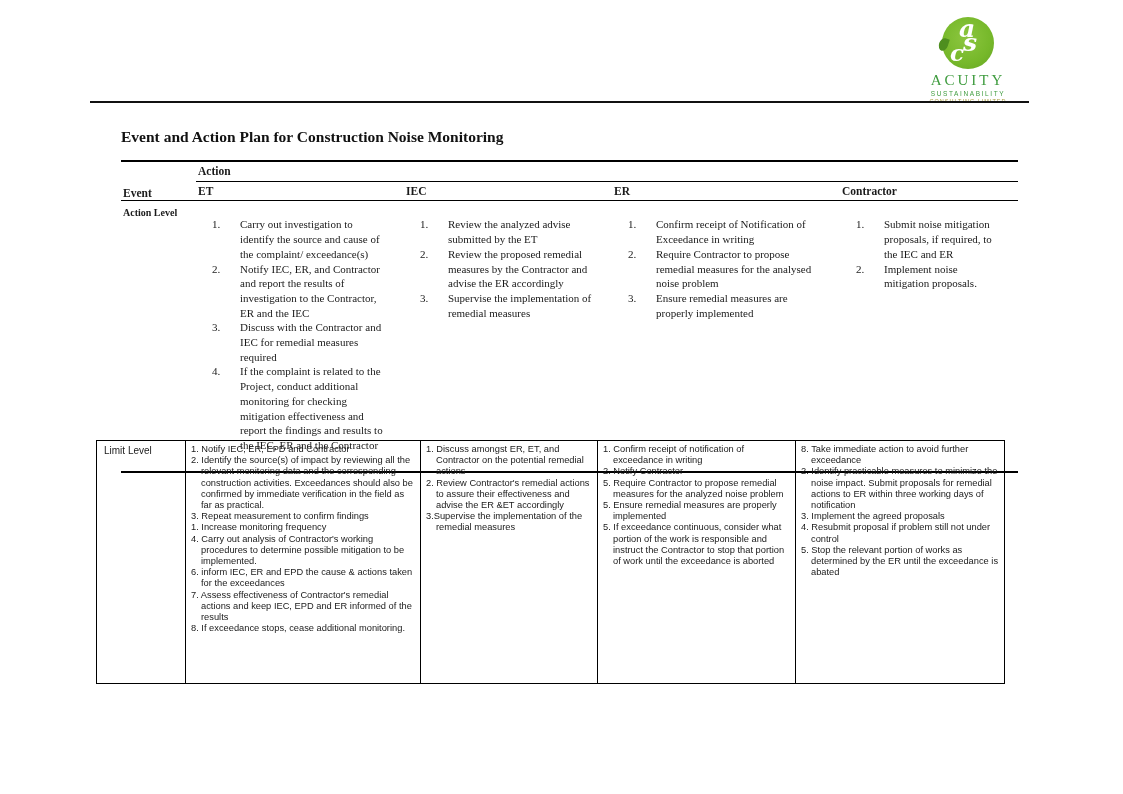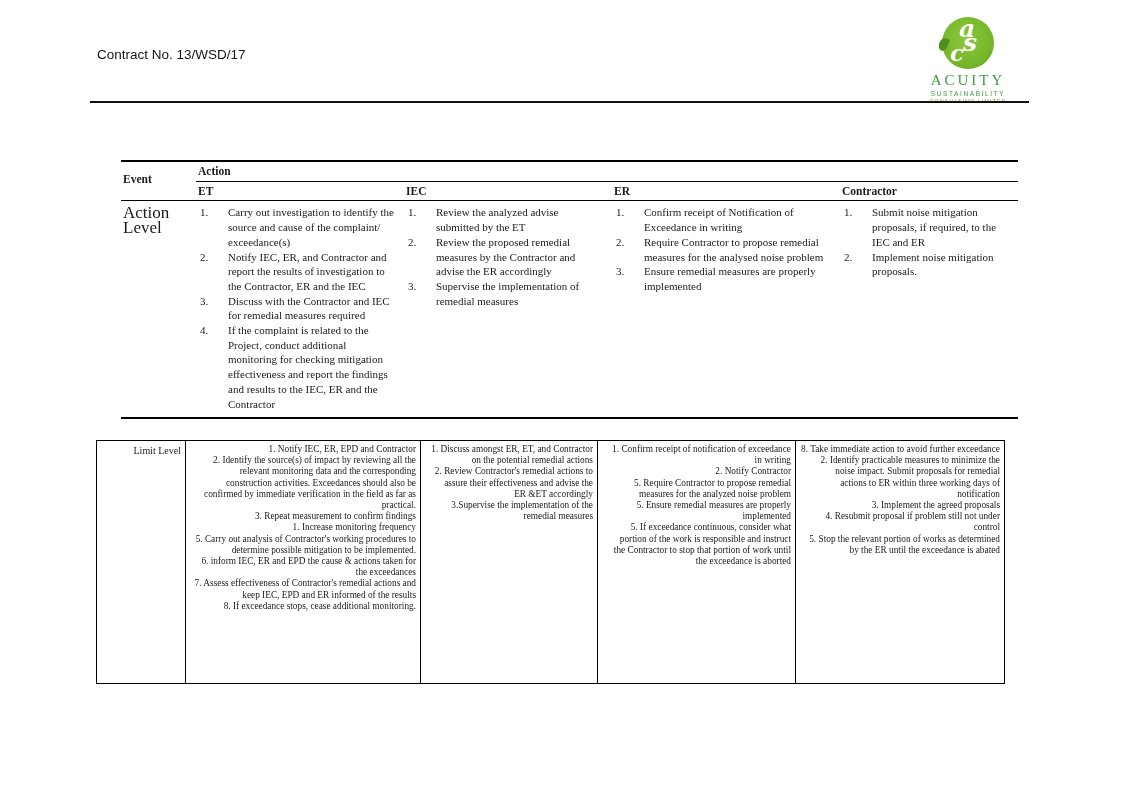--- a/index.html
+++ b/index.html
@@ -32,57 +32,57 @@
   
   .doc-title { position:absolute; left:121px; top:128px; font-family:"Liberation Serif", serif; font-weight:bold; font-size:15.5px; color:#111; }
 
   
   .t1 { position:absolute; left:121px; top:160px; width:897px; border-collapse:collapse; table-layout:fixed;
         font-family:"Liberation Serif", serif; font-size:11px; line-height:14.7px; color:#1a1a1a; }
   .t1 { border-top:2.2px solid #000; border-bottom:2.2px solid #000; }
   .t1 th { text-align:left; font-size:11.5px; font-weight:bold; vertical-align:top; padding:2px 4px 2px 2px; }
   .t1 th.h-action { border-bottom:1.4px solid #000;margin-top:7px; }
   .t1 tr.subhead th { border-bottom:1.4px solid #000;margin-left:24px; }
-  .t1 th.h-event { border-bottom:1.4px solid #000; vertical-align:bottom; padding-bottom:14px; }
+  .t1 th.h-event { border-bottom:1.4px solid #000; vertical-align:bottom; padding-bottom:0; }
   .t1 td { vertical-align:top; padding:4px 8px 6px 2px; }
-  .t1 td.row-label { font-size:17px; padding-top:5px; }
-  .t1 ol { margin:0; padding:0; list-style:none; counter-reset:n; }
+  .t1 td.row-label { font-size:10px; padding-top:5px;font-weight:bold; }
+  .t1 ol { margin:12px; padding:0; list-style:none; counter-reset:n; }
   .t1 ol li { counter-increment:n; position:relative; padding-left:30px; }
   .t1 ol li::before { content:counter(n) "."; position:absolute; left:2px; }
 
   
   .t2 { position:absolute; left:96px; top:440px; width:908px; border-collapse:collapse; table-layout:fixed;
-        font-family:Liberation Serif, serif; font-size:9.3px; line-height:11.2px; color:#1a1a1a;text-align:right; }
+        font-family:Liberation Sans, sans-serif; font-size:9.3px; line-height:11.2px; color:#1a1a1a; }
   .t2 td { border:1px solid #000; vertical-align:top; padding:3px 4px 6px 5px; height:232px; }
   .t2 td.row-label { font-size:10px; padding-left:7px; padding-top:4px; }
   .t2 .item { padding-left:10px; text-indent:-10px; }
 </style>
 </head>
 <body>
 
 <div class="page">
 
   <div class="header-text">
-    <div>Contract No. 13/WSD/17</div>
   </div>
 
   <div class="logo">
     <div class="logo-circle">
       <span class="logo-leaf"></span>
       <span class="g g-a">a</span>
       <span class="g g-s">s</span>
       <span class="g g-c">c</span>
     </div>
     <div class="logo-name">ACUITY</div>
     <div class="logo-tag1">SUSTAINABILITY</div>
     <div class="logo-tag2">CONSULTING LIMITED</div>
   </div>
 
   <div class="header-rule"></div>
 
+  <div class="doc-title">Event and Action Plan for Construction Noise Monitoring</div>
 
   <table class="t1">
     <colgroup>
       <col style="width:75px">
         <col style="width:208px">
         <col style="width:208px">
         <col style="width:228px">
         <col style="width:178px">
     </colgroup>
     <tbody>
@@ -140,21 +140,21 @@
     </colgroup>
     <tbody>
         <tr>
       <td class="row-label">Limit Level</td>
       <td>
             <div>
               <div class="item">1. Notify IEC, ER, EPD and Contractor</div>
               <div class="item">2. Identify the source(s) of impact by reviewing all the relevant monitoring data and the corresponding construction activities. Exceedances should also be confirmed by immediate verification in the field as far as practical.</div>
               <div class="item">3. Repeat measurement to confirm findings</div>
               <div class="item">1. Increase monitoring frequency</div>
-              <div class="item">5. Carry out analysis of Contractor's working procedures to determine possible mitigation to be implemented.</div>
+              <div class="item">4. Carry out analysis of Contractor's working procedures to determine possible mitigation to be implemented.</div>
               <div class="item">6. inform IEC, ER and EPD the cause &amp; actions taken for the exceedances</div>
               <div class="item">7. Assess effectiveness of Contractor's remedial actions and keep IEC, EPD and ER informed of the results</div>
               <div class="item">8. If exceedance stops, cease additional monitoring.</div>
             </div>
           </td>
       <td>
             <div>
               <div class="item">1. Discuss amongst ER, ET, and Contractor on the potential remedial actions</div>
               <div class="item">2. Review Contractor's remedial actions to assure their effectiveness and advise the ER &amp;ET accordingly</div>
               <div class="item">3.Supervise the implementation of the remedial measures</div>

